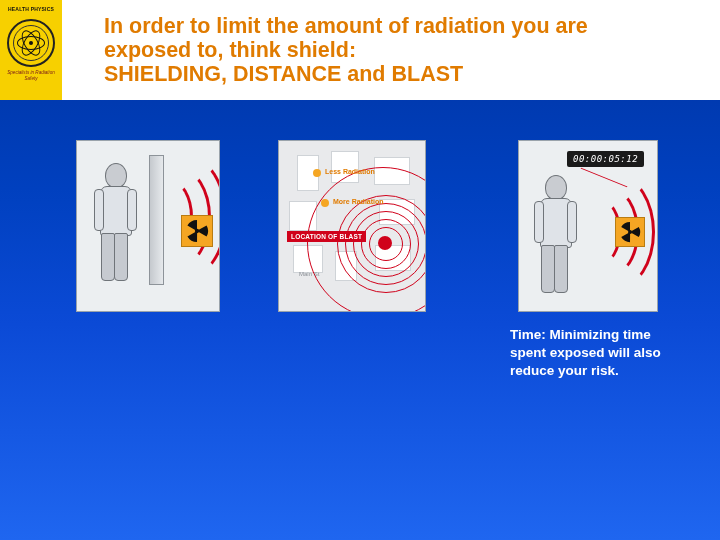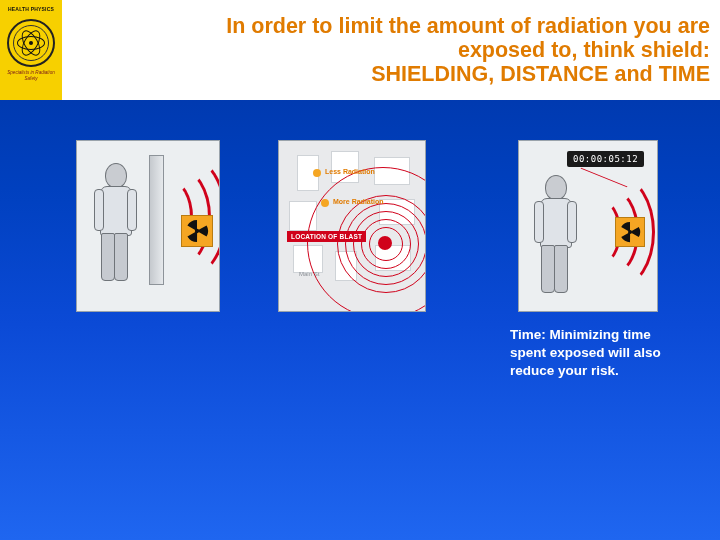--- a/index.html
+++ b/index.html
@@ -43,21 +43,21 @@
   .logo-seal .nucleus{width:4px;height:4px;border-radius:50%;background:#111;position:absolute;}
   .logo-top-text{
     position:absolute;top:6px;left:0;width:62px;text-align:center;
     font-size:5px;color:#111;font-weight:bold;letter-spacing:.2px;
   }
   .logo-sub{
     font-size:4.6px;color:#7a1b1b;text-align:center;line-height:1.25;
     margin-top:3px;font-style:italic;width:60px;
   }
   .header-text{
-    flex:1;text-align:right;padding:0 10px;box-sizing:border-box;
+    flex:1;text-align:left;padding:0 10px;box-sizing:border-box;margin-left:32px;
   }
   .head-line1{
     color:#e07b00;font-size:21.5px;font-weight:bold;line-height:1.12;
   }
   .head-line2{
     color:#e07b00;font-size:21.5px;font-weight:bold;line-height:1.12;
   }
   
   .col{position:absolute;}
   .col1{left:62px;top:140px;width:180px;}
@@ -128,21 +128,21 @@
       <div class="atom a2"></div>
       <div class="atom a3"></div>
       <div class="nucleus"></div>
     </div>
     <div class="logo-sub">Specialists in Radiation Safety</div>
   </div>
 
   <div class="header-text">
     <div class="head-line1">In order to limit the amount of radiation you are</div>
     <div class="head-line1">exposed to, think shield:</div>
-    <div class="head-line2">SHIELDING, DISTANCE and TIME</div>
+    <div class="head-line2">SHIELDING, DISTANCE and BLAST</div>
   </div>
 </div>
 
 <div class="col col1">
   <div class="thumb thumb1">
 
     <div class="person">
       <div class="p-head" style="left:28px;top:22px;"></div>
       <div class="p-body" style="left:23px;top:45px;"></div>
       <div class="p-armL" style="left:17px;top:48px;"></div>
@@ -198,21 +198,21 @@
     <div class="dot" style="left:42px;top:58px;"></div>
     <div class="lbl" style="left:54px;top:57px;">More Radiation</div>
     <div class="blast-bar" style="left:8px;top:90px;">LOCATION OF BLAST</div>
     <div class="street-lbl" style="left:20px;top:130px;">Main St</div>
   </div>
 </div>
 
 <div class="col col3">
   <div class="thumb thumb3">
 
-    <div class="timer" style="left:48px;top:10px;">00:00:05:12</div>
+    <div class="timer" style="left:48px;top:10px;font-style:italic;">00:00:05:12</div>
     <div class="timer-arrow" style="left:60px;top:36px;width:50px;transform:rotate(22deg);"></div>
 
     <div class="person">
       <div class="p-head" style="left:26px;top:34px;"></div>
       <div class="p-body" style="left:21px;top:57px;"></div>
       <div class="p-armL" style="left:15px;top:60px;"></div>
       <div class="p-armR" style="left:48px;top:60px;"></div>
       <div class="p-legL" style="left:22px;top:104px;"></div>
       <div class="p-legR" style="left:35px;top:104px;"></div>
     </div>

